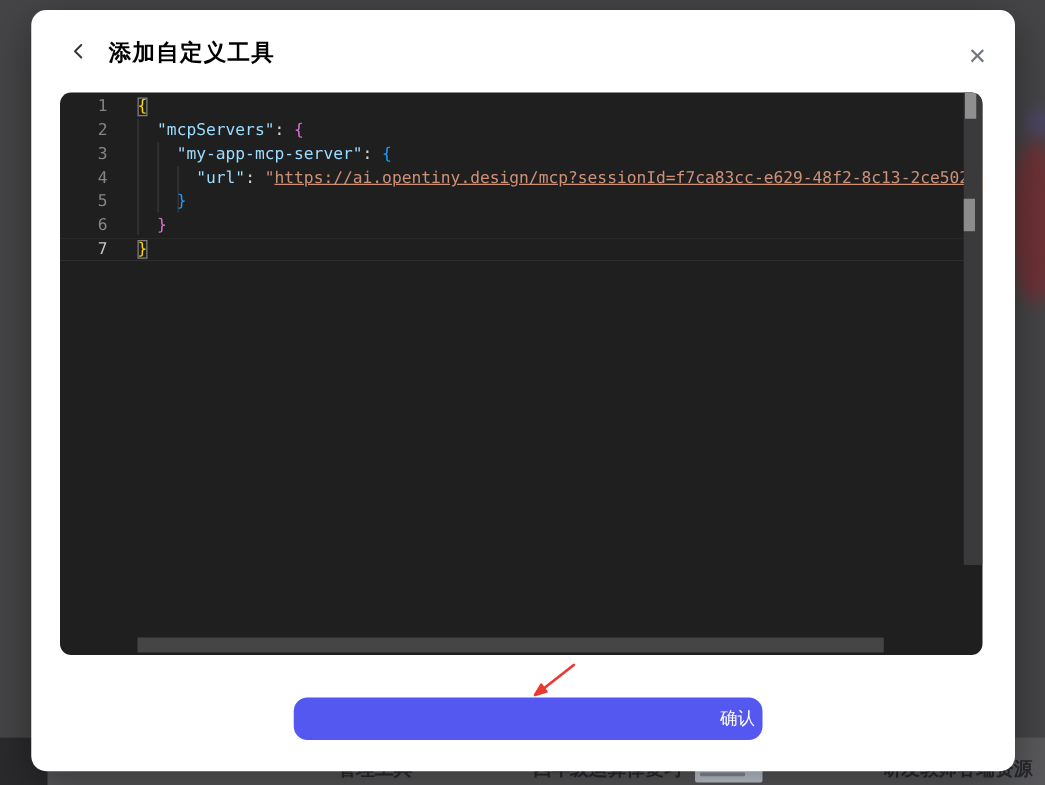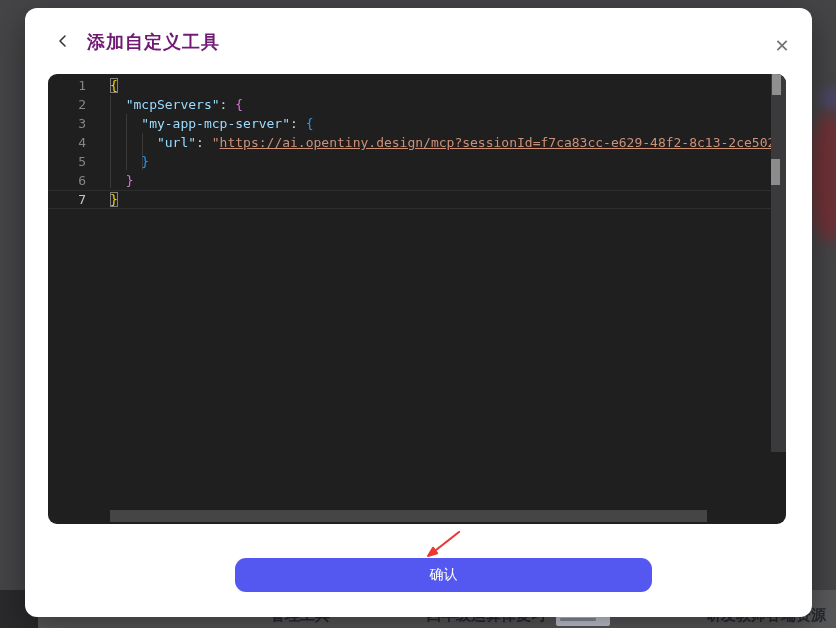--- a/index.html
+++ b/index.html
@@ -20,21 +20,21 @@
   .mini-line2{width:36px;height:3px;background:#8d94a3;border-radius:1px;margin-top:2px;}
   .bg-blob-red{position:absolute;right:-14px;top:112px;width:42px;height:130px;background:#6e3236;border-radius:50%;filter:blur(7px);}
   .bg-blob-purple{position:absolute;right:-8px;top:86px;width:24px;height:26px;background:#4c4663;border-radius:50%;filter:blur(5px);}
 
   
   .modal{
     position:absolute;left:25px;top:8px;width:787px;height:609px;
     background:#ffffff;border-radius:12px;box-shadow:0 10px 34px rgba(0,0,0,.38);
   }
   .back-btn{position:absolute;left:28px;top:24px;width:20px;height:20px;cursor:pointer;display:flex;align-items:center;justify-content:center;background:none;border:none;padding:0;}
-  .modal-title{position:absolute;left:62px;top:22px;font-size:18px;font-weight:700;color:#701a75;letter-spacing:1px;}
+  .modal-title{position:absolute;left:62px;top:22px;font-size:18px;font-weight:700;color:#000000;letter-spacing:1px;}
   .close-btn{position:absolute;right:18px;top:26px;width:24px;height:24px;background:none;border:none;padding:0;cursor:pointer;color:#72777d;font-size:18px;line-height:24px;text-align:center;font-family:"DejaVu Sans",sans-serif;}
 
   
   .editor{
     position:absolute;left:23px;top:66px;width:738px;height:450px;
     background:#1f1f1f;border-radius:9px;overflow:hidden;
     font-family:"DejaVu Sans Mono","Liberation Mono",monospace;font-size:13px;
   }
   .code-lines{position:absolute;left:0;top:2px;right:15px;}
   .cl{display:flex;height:19px;line-height:19px;white-space:pre;}
@@ -54,23 +54,23 @@
   .guide.g1{left:62px;top:21px;height:93px;}
   .guide.g2{left:78px;top:40px;height:56px;}
   .guide.g3{left:94px;top:59px;height:37px;}
   .vtrack{position:absolute;right:0;top:0;width:15px;height:378px;background:#3a3a3c;}
   .vthumb1{position:absolute;right:5px;top:0;width:9px;height:21px;background:#8f8f8f;}
   .vthumb2{position:absolute;right:6px;top:85px;width:9px;height:26px;background:#8c8c8c;}
   .hthumb{position:absolute;left:62px;bottom:2px;width:597px;height:12px;background:#454545;}
 
   
   .confirm-btn{
-    position:absolute;left:210px;top:550px;width:417px;height:34px;
+    position:absolute;left:210px;top:550px;width:375px;height:34px;
     background:#5457f0;border:none;border-radius:11px;cursor:pointer;
-    color:#ffffff;font-size:14px;font-family:Liberation Mono, monospace;
+    color:#ffffff;font-size:14px;font-family:Liberation Mono, monospace;text-align:right;
   }
   .arrow-annot{position:absolute;left:390px;top:515px;pointer-events:none;}
 </style>
 </head>
 <body>
 
 <div class="backdrop-strip">
   <span class="bg-text">管理工具</span>
   <span class="bg-text">四年级运算律复习</span>
   <span class="bg-text">研发教师各端资源</span>

